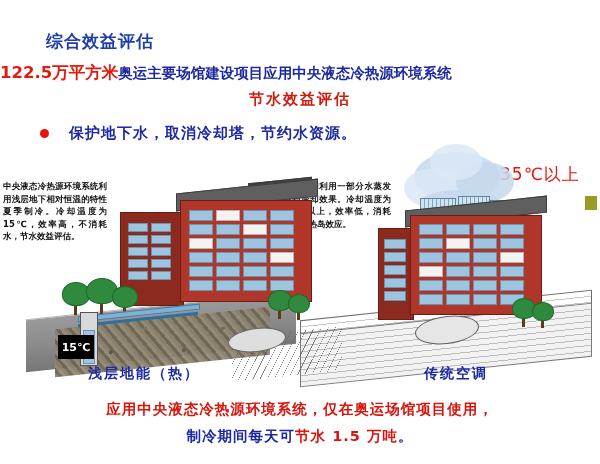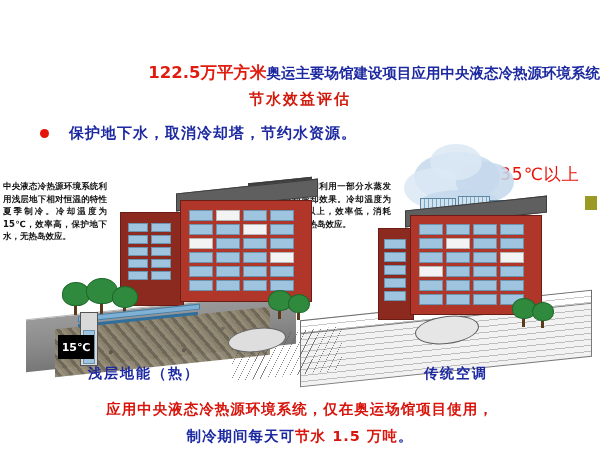--- a/index.html
+++ b/index.html
@@ -12,21 +12,21 @@
   .slide{position:relative;width:600px;height:464px;overflow:hidden;background:#fff;}
 
   
   .h-main{
     position:absolute;left:46px;top:30px;
     font-size:17px;font-weight:bold;color:#1f3fa8;
     letter-spacing:1px;white-space:nowrap;
   }
   .h-sub{
     position:absolute;left:0;top:62px;width:600px;
-    text-align:right;white-space:nowrap;
+    text-align:left;white-space:nowrap;
     font-size:14.5px;font-weight:bold;color:#1c29a0;
     letter-spacing:0px;
   }
   .h-sub .red-big{
     color:#e01b10;font-size:16.5px;font-weight:bold;letter-spacing:0px;
   }
   .h-sub2{
     position:absolute;left:0;top:90px;width:600px;
     text-align:center;white-space:nowrap;
     font-size:15px;font-weight:bold;color:#d11a0c;letter-spacing:2px;
@@ -217,33 +217,34 @@
     font-size:14.5px;font-weight:bold;color:#1c29a0;letter-spacing:1px;
     white-space:nowrap;
   }
   .concl2 .red{color:#d8140b;text-align:right;}
 </style>
 </head>
 <body>
 
 <div class="slide">
 
+  <div class="h-main">综合效益评估</div>
 
   <div class="h-sub">
     <span class="red-big">122.5万平方米</span><span>奥运主要场馆建设项目应用中央液态冷热源环境系统</span>
   </div>
 
   <div class="h-sub2">节水效益评估</div>
 
   <div class="bullet-row">
     <span class="bullet-dot"></span>
     <span class="bullet-text">保护地下水，取消冷却塔，节约水资源。</span>
   </div>
 
-  <div class="para para-left">中央液态冷热源环境系统利用浅层地下相对恒温的特性夏季制冷。冷却温度为15℃，效率高，保护地下水，无热岛效应。</div>
+  <div class="para para-left">中央液态冷热源环境系统利用浅层地下相对恒温的特性夏季制冷。冷却温度为15℃，效率高，不消耗水，节水效益评估。</div>
   <div class="para para-mid">传统空调利用一部分水蒸发得到冷却效果。冷却温度为35℃以上，效率低，消耗水，有热岛效应。</div>
 
   <div class="temp-hot">35℃以上</div>
   <div class="olive-sq"></div>
 
   <div class="scene">
 
     <div class="ground-left"></div>
     <div class="soil-left"></div>
 

